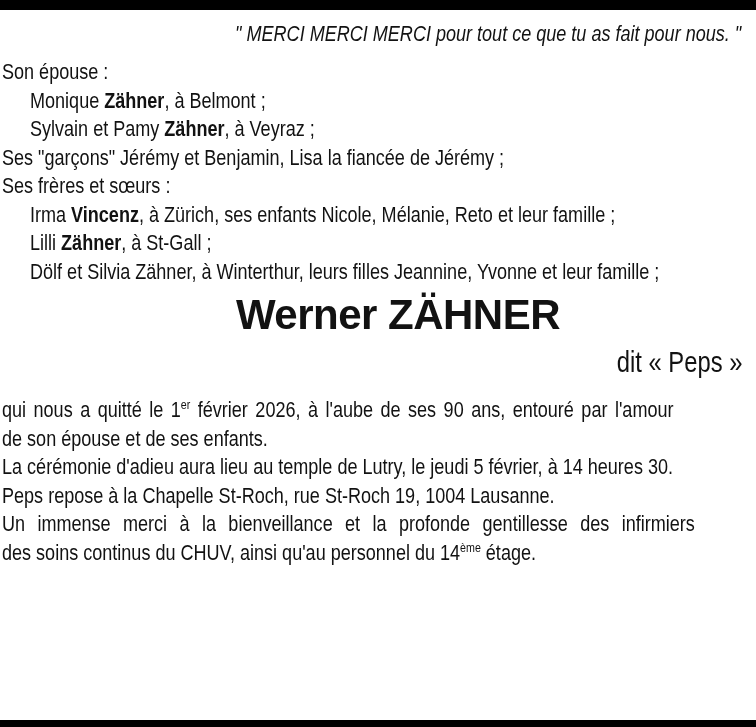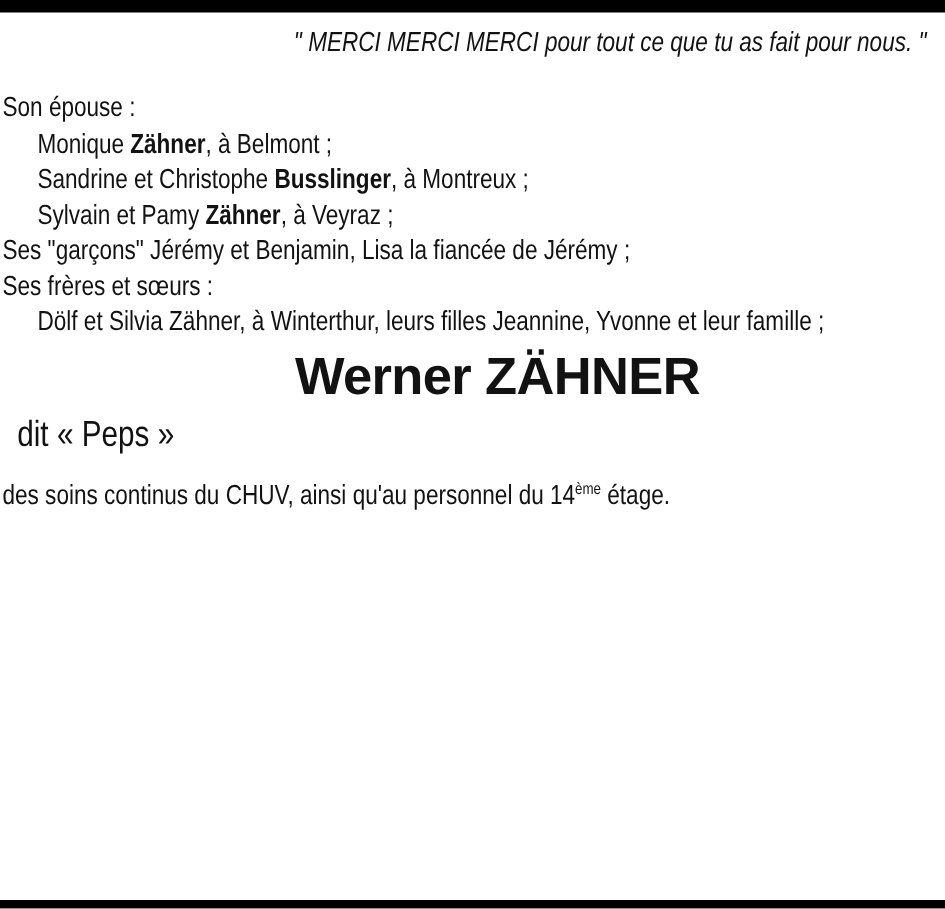--- a/index.html
+++ b/index.html
@@ -38,21 +38,21 @@
 
   .quote {
     margin-top: 9px;
     line-height: 29px;
     font-size: 22px;
     font-style: italic;
     text-align: right;
     padding-right: 15px;
     white-space: nowrap;
   }
-  .family { margin-top: 24px; }
+  .family { margin-top: 10px; }
   .body-block { margin-top: 14px; }
   .line {
     line-height: 28.5px;
     font-size: 22px;
     padding-left: 2px;
     white-space: nowrap;
   }
   .line.indented { padding-left: 30px; }
   .b { font-weight: 700; }
   sup {
@@ -69,50 +69,56 @@
     font-weight: 700;
     text-align: center;
     letter-spacing: -0.5px;
     white-space: nowrap;
     padding-left: 40px;
   }
   .alias {
     line-height: 40px;
     font-size: 29px;
     font-weight: 400;
-    text-align: left;
+    text-align: right;
     white-space: nowrap;
   }
 </style>
 </head>
 <body>
 
 <div class="notice">
   <div class="bar top"></div>
 
   <div class="quote">
     <span class="sx sx-right">" MERCI MERCI MERCI pour tout ce que tu as fait pour nous. "</span>
   </div>
 
   <div class="family" id="family-list">
       <div class="line"><span class="sx sx-left"><span>Son épouse :</span></span></div>
       <div class="line indented"><span class="sx sx-left"><span>Monique </span><span class="b">Zähner</span><span>, à Belmont ;</span></span></div>
-      <div class="line indented"><span class="sx sx-left"><span>Sandrine et Christophe </span><span class="b">Busslinger</span><span>, à Montreux ;</span></span></div>
       <div class="line indented"><span class="sx sx-left"><span>Sylvain et Pamy </span><span class="b">Zähner</span><span>, à Veyraz ;</span></span></div>
       <div class="line"><span class="sx sx-left"><span>Ses "garçons" Jérémy et Benjamin, Lisa la fiancée de Jérémy ;</span></span></div>
       <div class="line"><span class="sx sx-left"><span>Ses frères et sœurs :</span></span></div>
+      <div class="line indented"><span class="sx sx-left"><span>Irma </span><span class="b">Vincenz</span><span>, à Zürich, ses enfants Nicole, Mélanie, Reto et leur famille ;</span></span></div>
+      <div class="line indented"><span class="sx sx-left"><span>Lilli </span><span class="b">Zähner</span><span>, à St-Gall ;</span></span></div>
       <div class="line indented"><span class="sx sx-left"><span>Dölf et Silvia Zähner, à Winterthur, leurs filles Jeannine, Yvonne et leur famille ;</span></span></div>
     </div>
 
   <h1 class="name">
     <span>Werner ZÄHNER</span>
   </h1>
 
   <div class="alias">
     <span class="sx sx-center">dit « Peps »</span>
   </div>
 
   <div class="body-block" id="body-lines">
+      <div class="line"><span class="sx sx-left" style="word-spacing: 3px;"><span>qui nous a quitté le 1</span><sup>er</sup><span> février 2026, à l'aube de ses 90 ans, entouré par l'amour</span></span></div>
+      <div class="line"><span class="sx sx-left"><span>de son épouse et de ses enfants.</span></span></div>
+      <div class="line"><span class="sx sx-left"><span>La cérémonie d'adieu aura lieu au temple de Lutry, le jeudi 5 février, à 14 heures 30.</span></span></div>
+      <div class="line"><span class="sx sx-left"><span>Peps repose à la Chapelle St-Roch, rue St-Roch 19, 1004 Lausanne.</span></span></div>
+      <div class="line"><span class="sx sx-left" style="word-spacing: 9px;"><span>Un immense merci à la bienveillance et la profonde gentillesse des infirmiers</span></span></div>
       <div class="line"><span class="sx sx-left"><span>des soins continus du CHUV, ainsi qu'au personnel du 14</span><sup>ème</sup><span> étage.</span></span></div>
     </div>
 
   <div class="bar bottom"></div>
 </div>
 
 </body></html>

